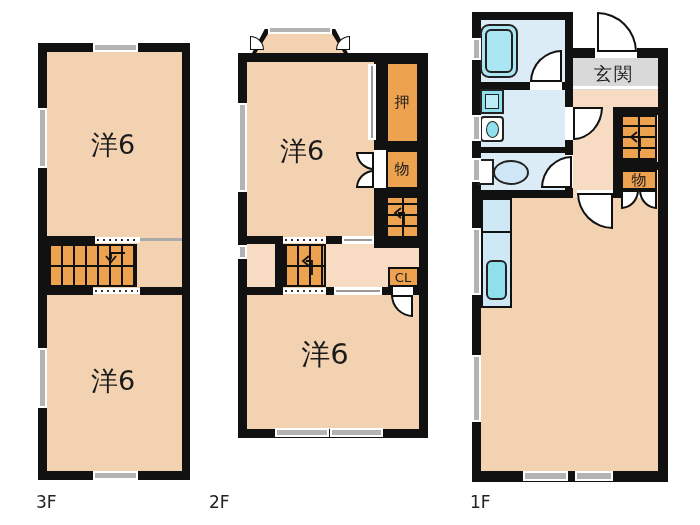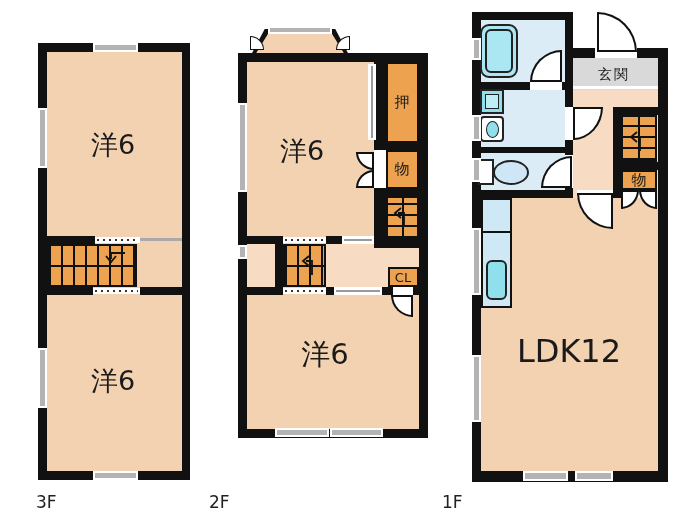--- a/index.html
+++ b/index.html
@@ -173,18 +173,17 @@
   <div class="fix" style="left:486px;top:260px;width:21px;height:40px;background:#8fe0ec;border:2px solid #222;border-radius:6px;"></div>
 
   <div class="win" style="left:472px;top:38px;width:9px;height:22px;"></div>
   <div class="win" style="left:472px;top:115px;width:9px;height:26px;"></div>
   <div class="win" style="left:472px;top:158px;width:9px;height:24px;"></div>
   <div class="win" style="left:472px;top:228px;width:9px;height:67px;"></div>
   <div class="win" style="left:472px;top:355px;width:9px;height:67px;"></div>
   <div class="win" style="left:523px;top:471px;width:45px;height:10px;"></div>
   <div class="win" style="left:575px;top:471px;width:38px;height:10px;"></div>
 
-  <div class="lbl" style="left:614px;top:74px;font-size:14px;letter-spacing:2px;">玄関</div>
+  <div class="lbl" style="left:614px;top:74px;font-size:18px;letter-spacing:2px;">玄関</div>
   <div class="lbl" style="left:639px;top:180px;font-size:15px;">物</div>
-  <div class="lbl" style="left:569px;top:351px;font-size:32px;">LDK12</div>
-  <div class="flabel" style="left:442px;top:492px;">1F</div>
+  <div class="flabel" style="left:470px;top:492px;">1F</div>
 
 </div>
 
 </body></html>

